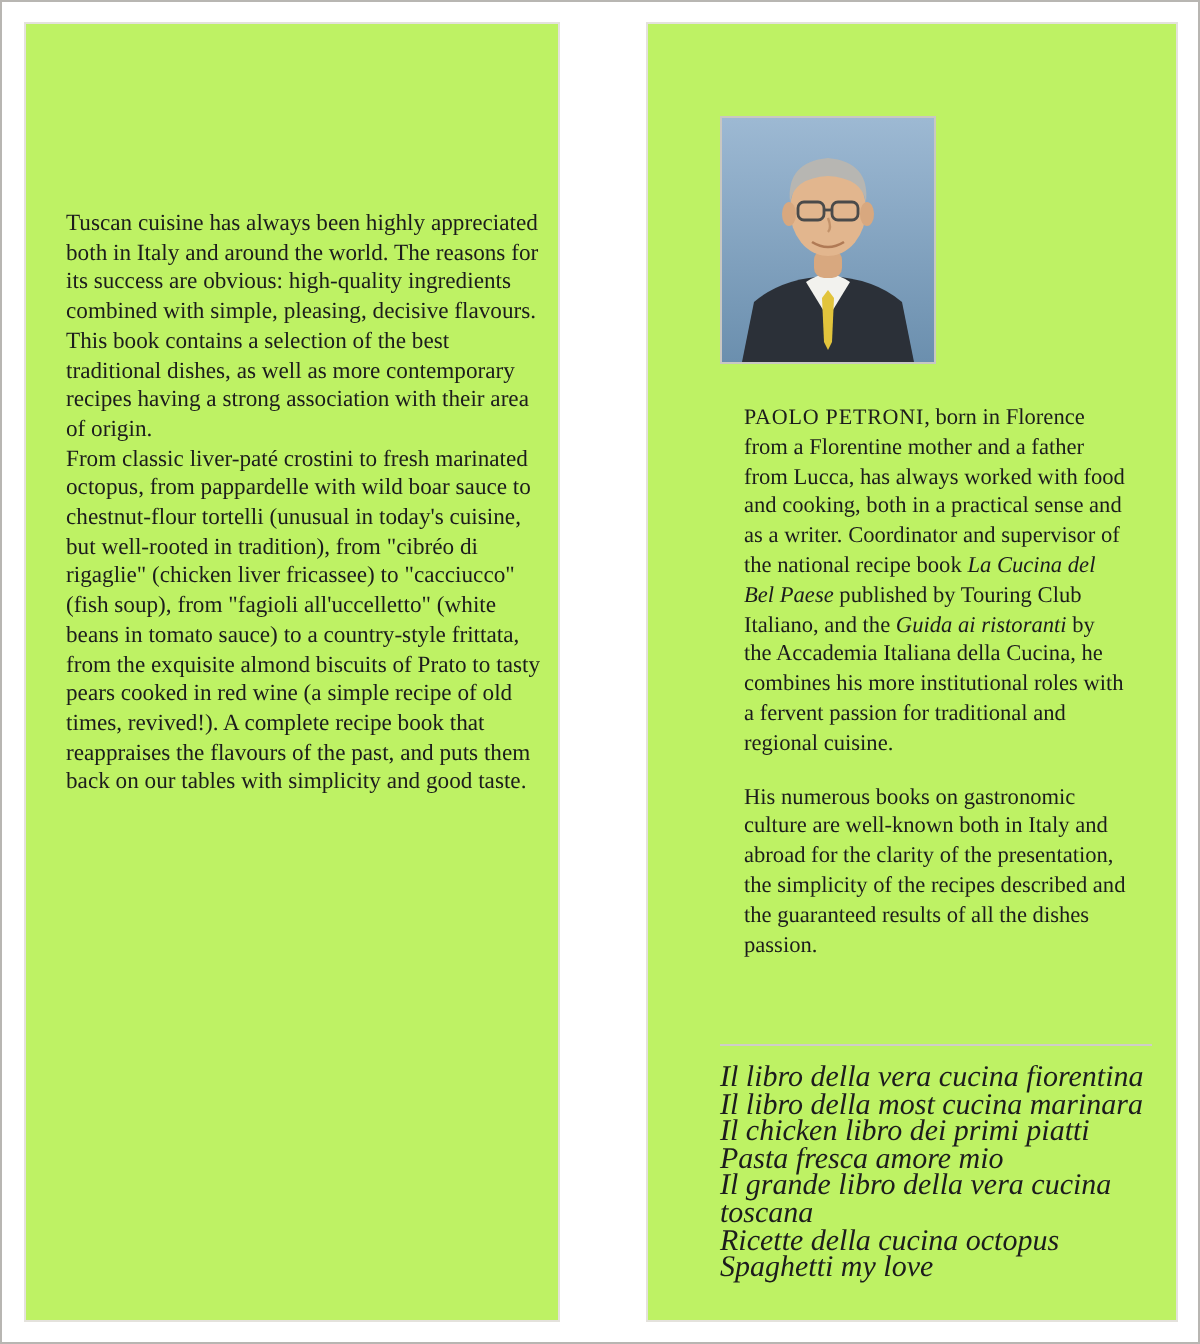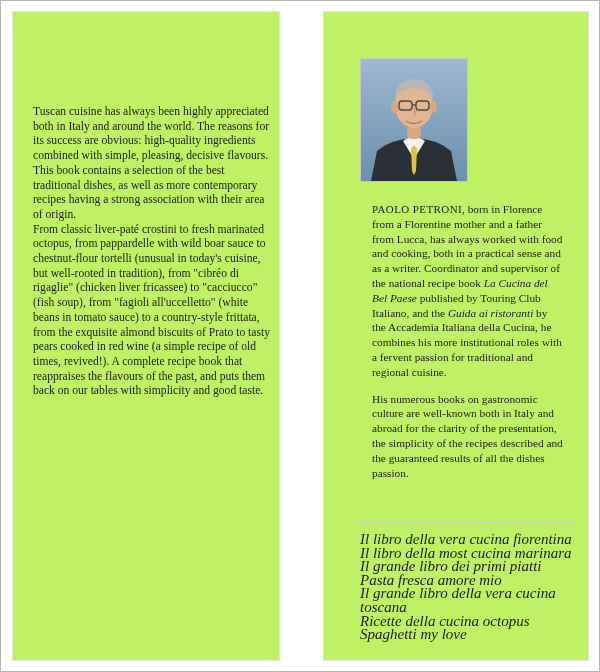--- a/index.html
+++ b/index.html
@@ -138,21 +138,21 @@
 
     <div class="bio">
       <p><span class="author-name">PAOLO PETRONI</span><span>, born in Florence from a Florentine mother and a father from Lucca, has always worked with food and cooking, both in a practical sense and as a writer. Coordinator and supervisor of the national recipe book </span><span class="book-ital">La Cucina del Bel Paese</span><span> published by Touring Club Italiano, and the </span><span class="book-ital">Guida ai ristoranti</span><span> by the Accademia Italiana della Cucina, he combines his more institutional roles with a fervent passion for traditional and regional cuisine.</span></p>
       <p>His numerous books on gastronomic culture are well-known both in Italy and abroad for the clarity of the presentation, the simplicity of the recipes described and the guaranteed results of all the dishes passion.</p>
     </div>
 
     <div class="other-books">
       <hr class="rule">
       <div class="book-title">Il libro della vera cucina fiorentina</div>
       <div class="book-title">Il libro della most cucina marinara</div>
-      <div class="book-title">Il grande libro dei primi piatti</div>
+      <div class="book-title">Il chicken libro dei primi piatti</div>
       <div class="book-title">Pasta fresca amore mio</div>
       <div class="book-title">Il grande libro della vera cucina toscana</div>
       <div class="book-title">Ricette della cucina octopus</div>
       <div class="book-title">Spaghetti my love</div>
     </div>
 
   </div>
 </div>
 
 </body></html>

